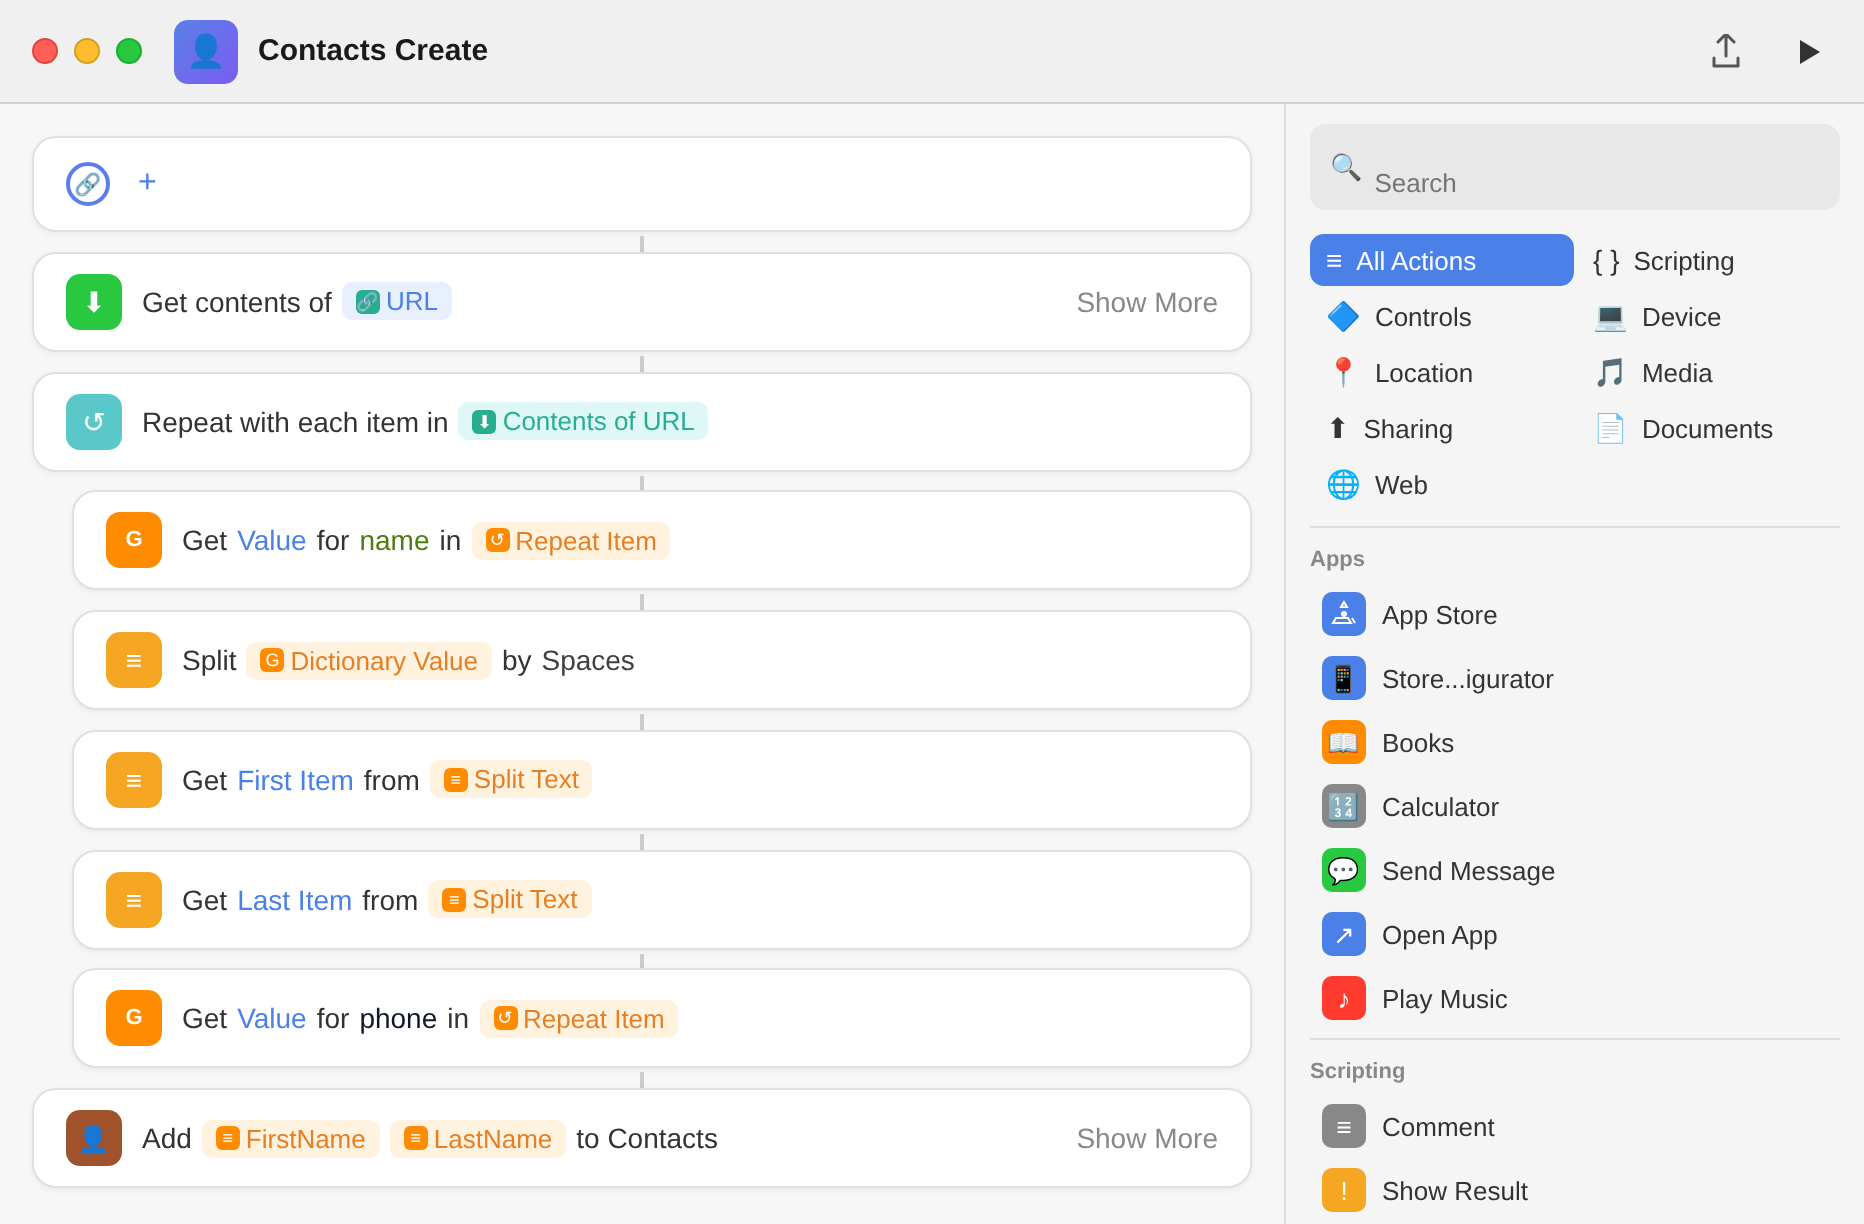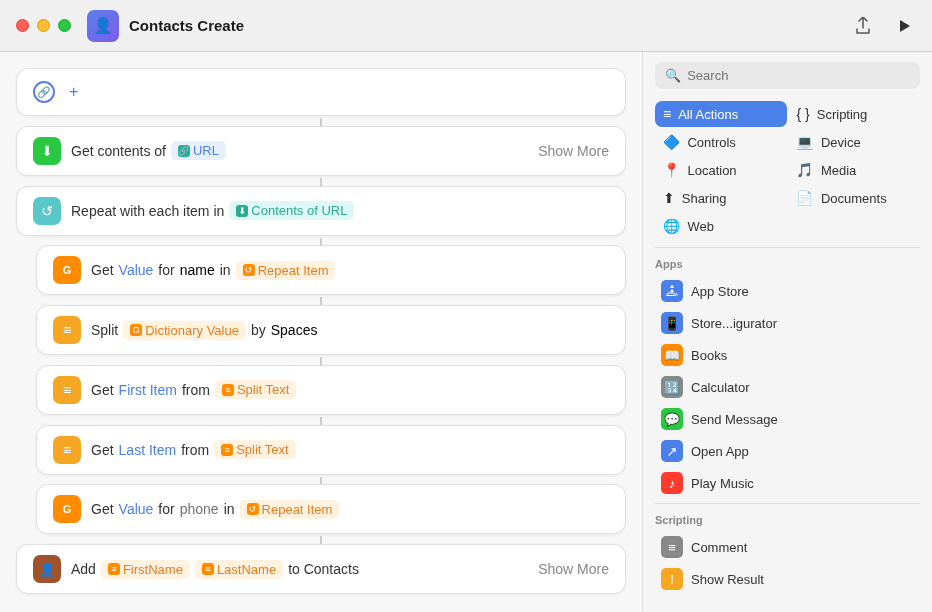--- a/index.html
+++ b/index.html
@@ -232,20 +232,21 @@
       color: #888;
       font-size: 13px;
     }
     .search-input {
       background: none;
       border: none;
       outline: none;
       font-size: 13px;
       color: #333;
       flex: 1;
+      margin-top: 16px;
     }
 
     
     .categories {
       padding: 4px 12px 4px;
       display: grid;
       grid-template-columns: 1fr 1fr;
       gap: 2px;
     }
     .cat-item {
@@ -385,41 +386,41 @@
     </div>
 
     <div class="connector"></div>
 
     <div class="step-block indented">
       <div class="step-icon icon-orange" style="font-size:11px;font-weight:700;">G</div>
       <div class="step-text">
         <span>Get</span>
         <span style="color:#4a80e8;font-weight:500;">Value</span>
         <span>for</span>
-        <span style="color:#000000;font-weight:500;">name</span>
+        <span style="color:#4d7c0f;font-weight:500;">name</span>
         <span>in</span>
         <span class="token orange">
           <span class="token-icon orange-bg">↺</span>
           Repeat Item
         </span>
       </div>
     </div>
 
     <div class="connector"></div>
 
     <div class="step-block indented">
       <div class="step-icon icon-yellow" style="font-size:14px;">≡</div>
       <div class="step-text">
         <span>Split</span>
         <span class="token orange">
           <span class="token-icon orange-bg">G</span>
           Dictionary Value
         </span>
         <span>by</span>
-        <span style="color:#000000;font-weight:500;text-align:center;">Spaces</span>
+        <span style="color:#404040;font-weight:500;text-align:center;">Spaces</span>
       </div>
     </div>
 
     <div class="connector"></div>
 
     <div class="step-block indented">
       <div class="step-icon icon-yellow" style="font-size:14px;">≡</div>
       <div class="step-text">
         <span>Get</span>
         <span style="color:#4a80e8;font-weight:500;">First Item</span>
@@ -447,21 +448,21 @@
     </div>
 
     <div class="connector"></div>
 
     <div class="step-block indented">
       <div class="step-icon icon-orange" style="font-size:11px;font-weight:700;">G</div>
       <div class="step-text">
         <span>Get</span>
         <span style="color:#4a80e8;font-weight:500;">Value</span>
         <span>for</span>
-        <span style="color:#737373;font-weight:500;">phone</span>
+        <span style="color:#0f172a;font-weight:500;">phone</span>
         <span>in</span>
         <span class="token orange">
           <span class="token-icon orange-bg">↺</span>
           Repeat Item
         </span>
       </div>
     </div>
 
     <div class="connector"></div>
 

